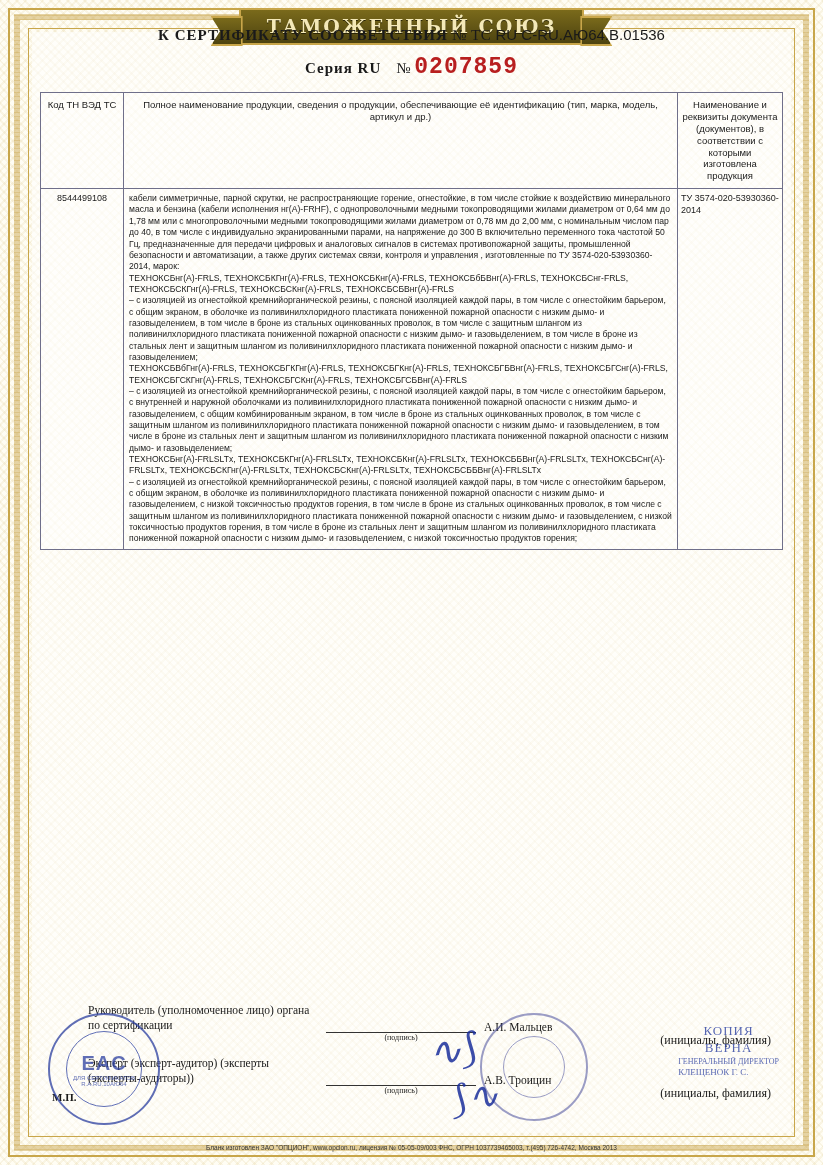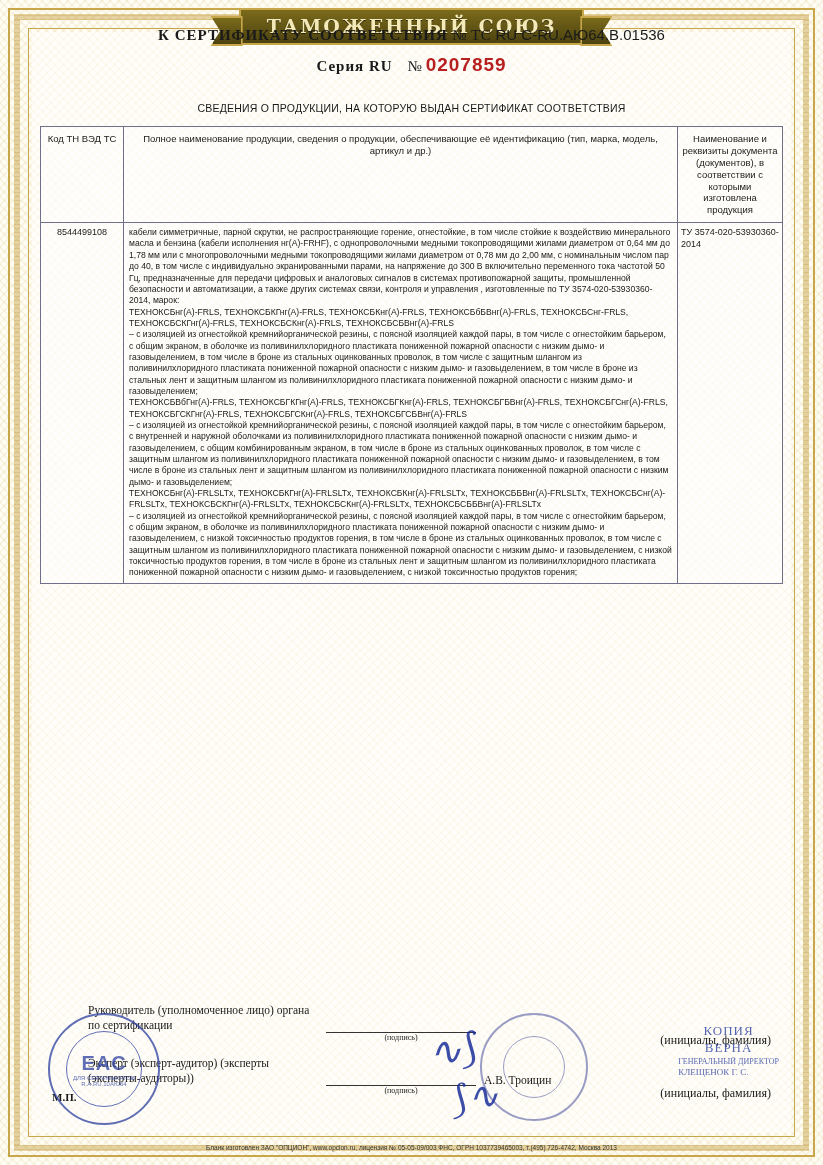--- a/index.html
+++ b/index.html
@@ -86,22 +86,22 @@
   .subtitle .bold{font-weight:bold;letter-spacing:1px;}
   .subtitle .num{font-family:Liberation Sans, sans-serif;letter-spacing:0;}
   .series-row{
     text-align:center;
     margin-top:10px;
     font-size:15px;
   }
   .series-row .ser{font-weight:bold;letter-spacing:1px;}
   .series-red{
     color:#b81f1f;
-    font-family:Liberation Sans, sans-serif;
-    font-size:19px;
+    font-family:Liberation Mono, monospace;
+    font-size:23px;
     letter-spacing:1px;
     font-weight:bold;
   }
   .info-line{
     text-align:center;
     margin-top:26px;
     font-size:10.5px;
     font-family:"Liberation Sans", sans-serif;
     letter-spacing:.2px;
   }
@@ -227,21 +227,20 @@
       <span class="num">RU C-RU.АЮ64.В.01536</span>
     </div>
 
     <div class="series-row">
       <span class="ser">Серия RU</span>
       &nbsp;&nbsp;
       <span>№</span>
       <span class="series-red">0207859</span>
     </div>
 
-    <div class="info-line">СВЕДЕНИЯ О ПРОДУКЦИИ, НА КОТОРУЮ ВЫДАН СЕРТИФИКАТ СООТВЕТСТВИЯ</div>
 
     <table class="main">
       <thead>
         <tr>
           <th class="h h1">Код ТН ВЭД ТС</th>
           <th class="h h2">Полное наименование продукции, сведения о продукции, обеспечивающие её идентификацию (тип, марка, модель, артикул и др.)</th>
           <th class="h h3">Наименование и реквизиты документа (документов), в соответствии с которыми изготовлена продукция</th>
         </tr>
       </thead>
       <tbody>
@@ -262,20 +261,21 @@
     </table>
 
   </div>
 
   <div class="mp">М.П.</div>
 
   <div class="sig">
     <div class="sig-row">
       <div class="sig-label">Руководитель (уполномоченное лицо) органа по сертификации</div>
       <div class="sig-line"></div>
+      <div class="sig-name">А.И. Мальцев</div>
     </div>
     <div class="sig-sub">
       <div class="a"></div>
       <div class="b">(подпись)</div>
       <div class="c">(инициалы, фамилия)</div>
     </div>
 
     <div class="sig-row">
       <div class="sig-label">Эксперт (эксперт-аудитор) (эксперты (эксперты-аудиторы))</div>
       <div class="sig-line"></div>

